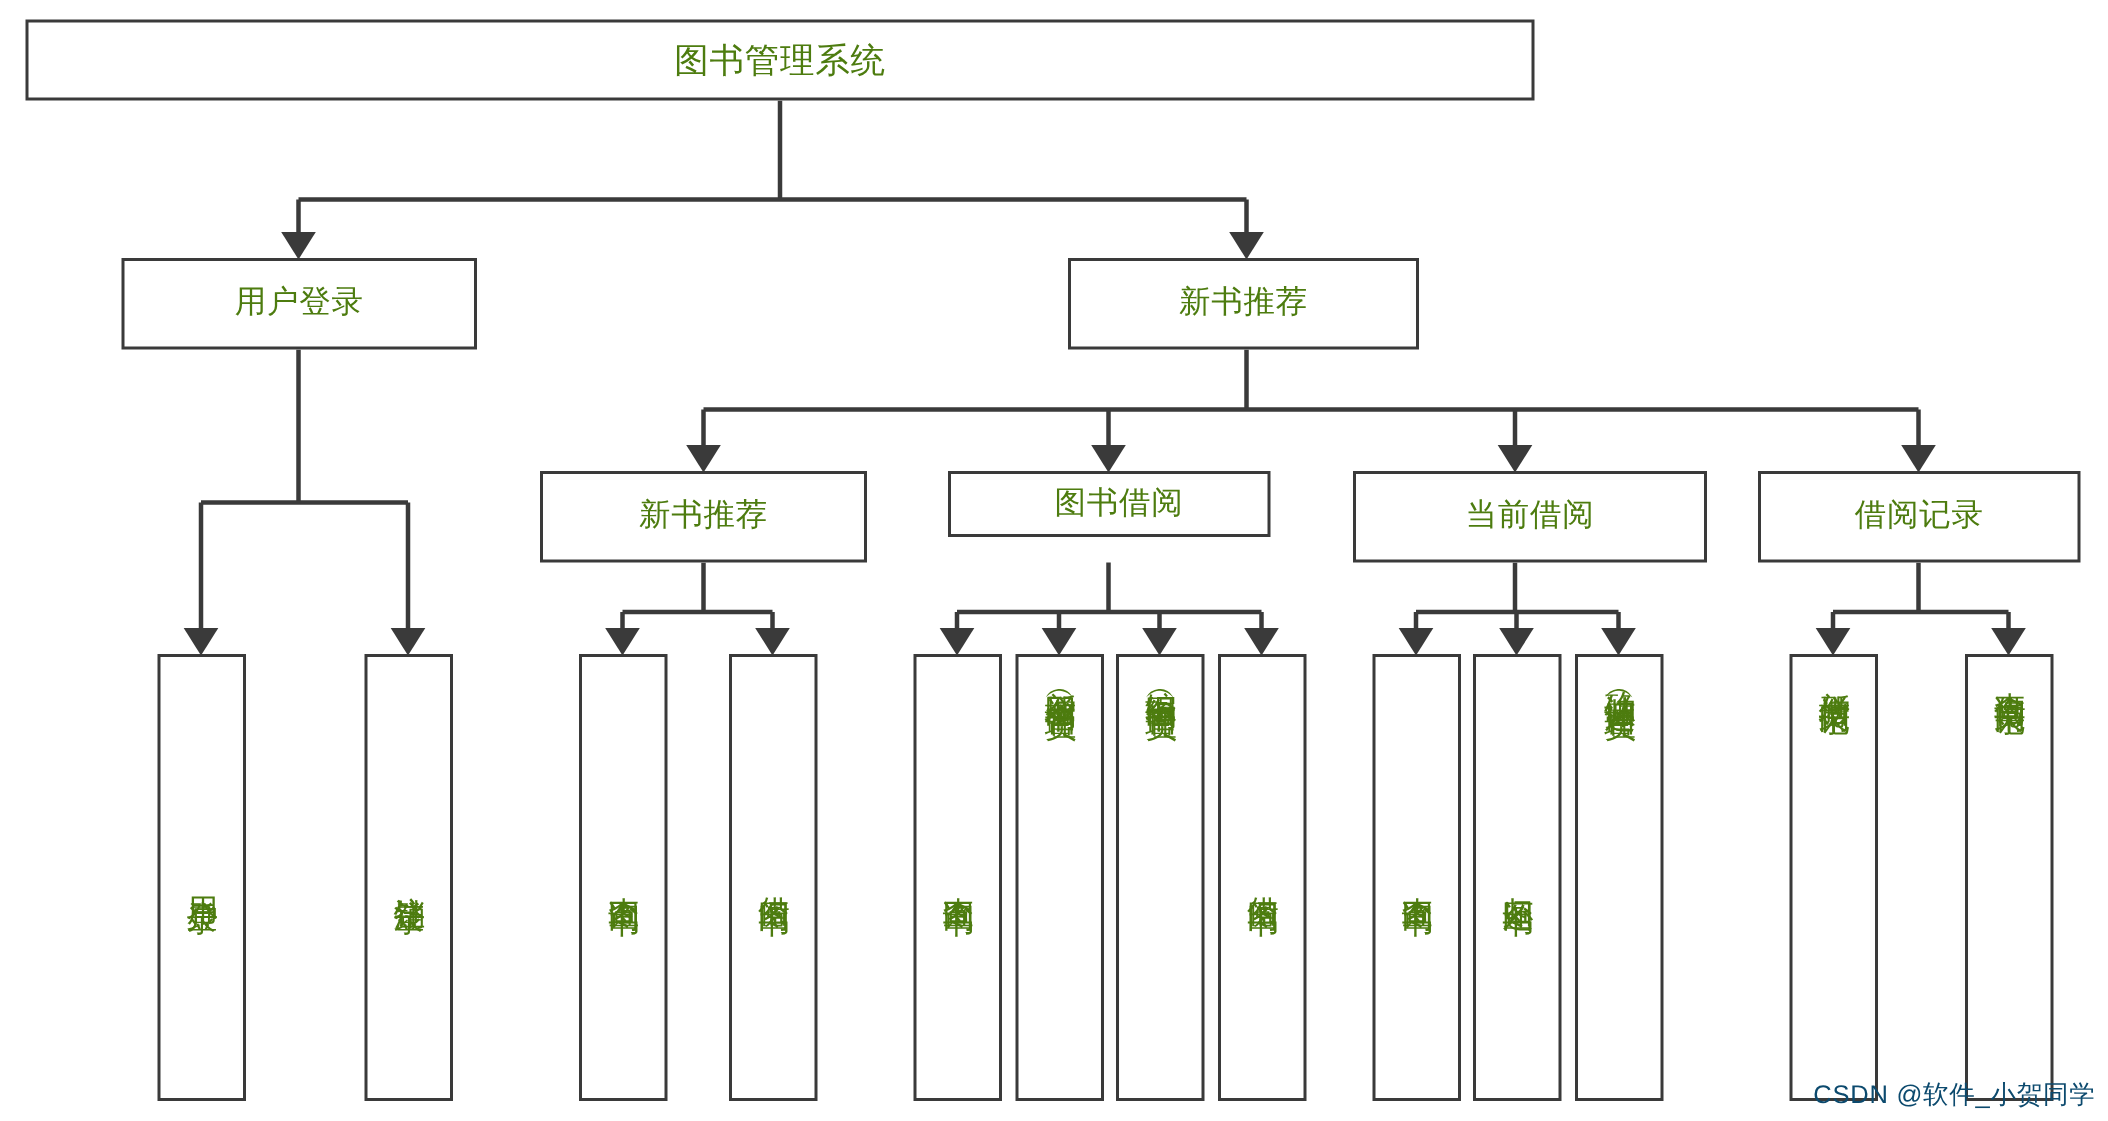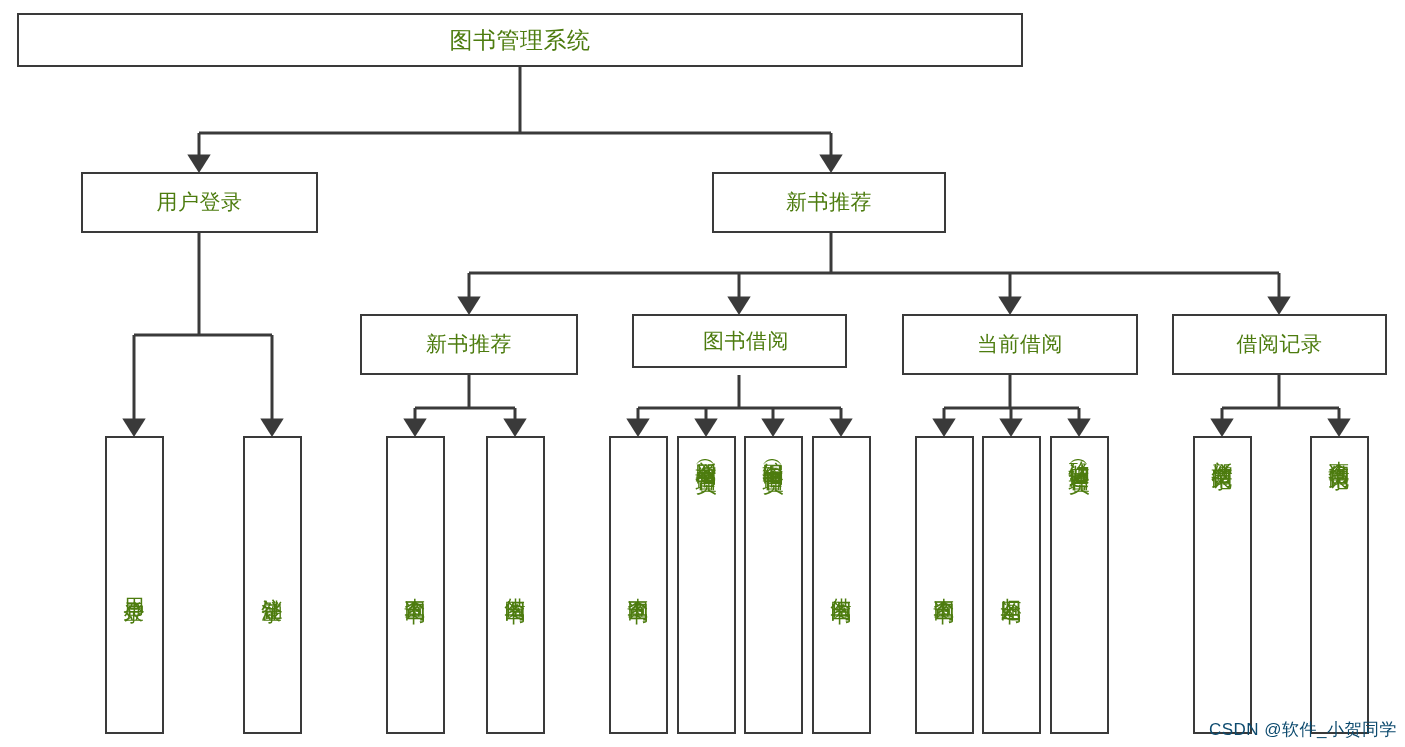--- a/index.html
+++ b/index.html
@@ -144,21 +144,21 @@
   <div class="node node-branch" style="left: 81px; top: 172px; width: 237px; height: 61px; border-color: rgb(58, 58, 58);">
     <span class="node-label">用户登录</span>
   </div>
   <div class="node node-branch" style="left: 712px; top: 172px; width: 234px; height: 61px; border-color: rgb(58, 58, 58);">
     <span class="node-label">新书推荐</span>
   </div>
 
   <div class="node node-branch" style="left: 360px; top: 314px; width: 218px; height: 61px; border-color: rgb(58, 58, 58);">
     <span class="node-label">新书推荐</span>
   </div>
-  <div class="node node-branch" style="left: 632px; top: 314px; width: 215px; height: 54px; border-color: rgb(58, 58, 58); padding-left: 13px;">
+  <div class="node node-branch" style="left: 632px; top: 314px; width: 215px; height: 44px; border-color: rgb(58, 58, 58); padding-left: 13px;">
     <span class="node-label">图书借阅</span>
   </div>
   <div class="node node-branch" style="left: 902px; top: 314px; width: 236px; height: 61px; border-color: rgb(58, 58, 58);">
     <span class="node-label">当前借阅</span>
   </div>
   <div class="node node-branch" style="left: 1172px; top: 314px; width: 215px; height: 61px; border-color: rgb(58, 58, 58);">
     <span class="node-label">借阅记录</span>
   </div>
 
   <div class="node node-leaf leaf-short" style="left: 105px; top: 436px; width: 59px; height: 298px; border-color: rgb(58, 58, 58);">

